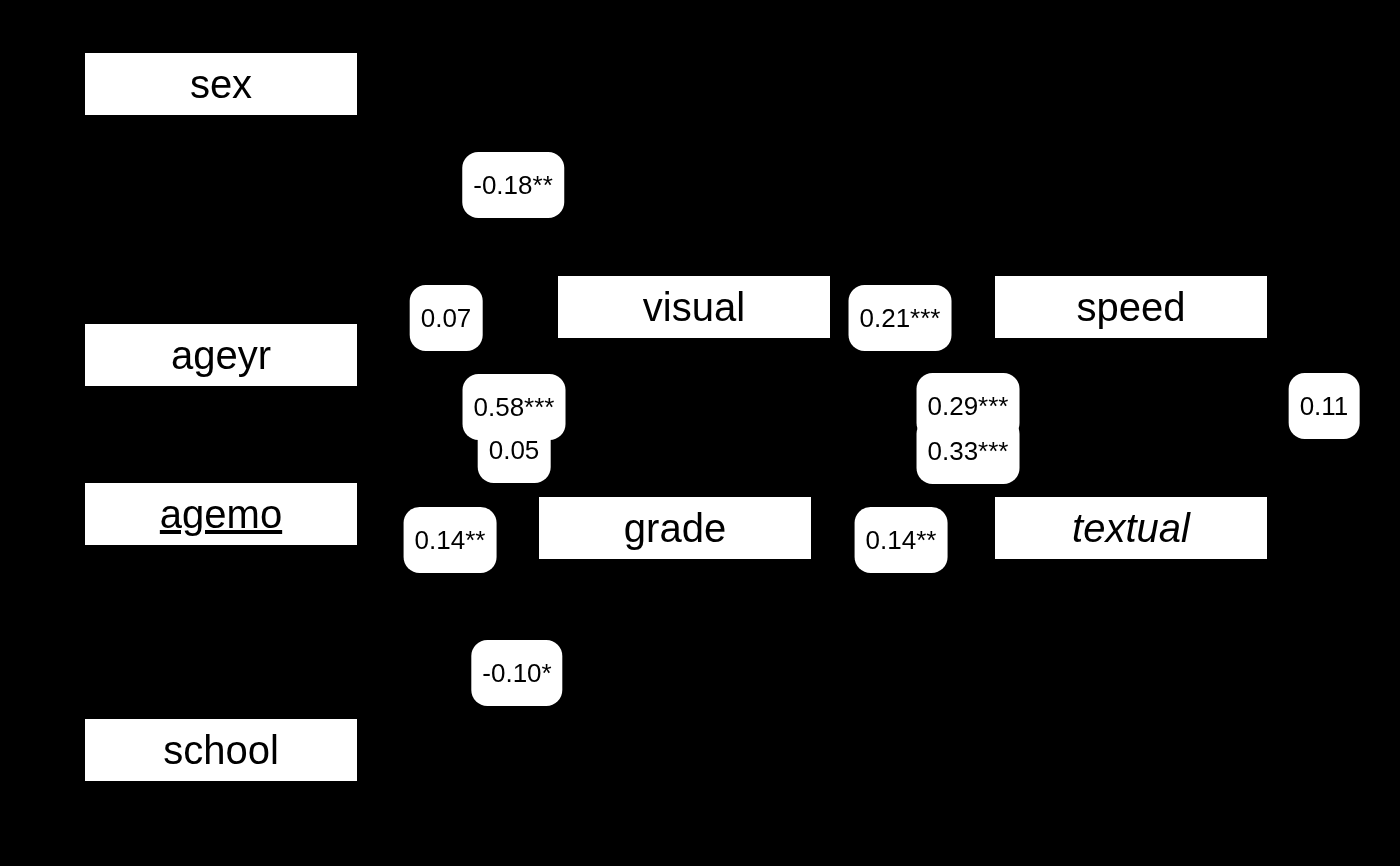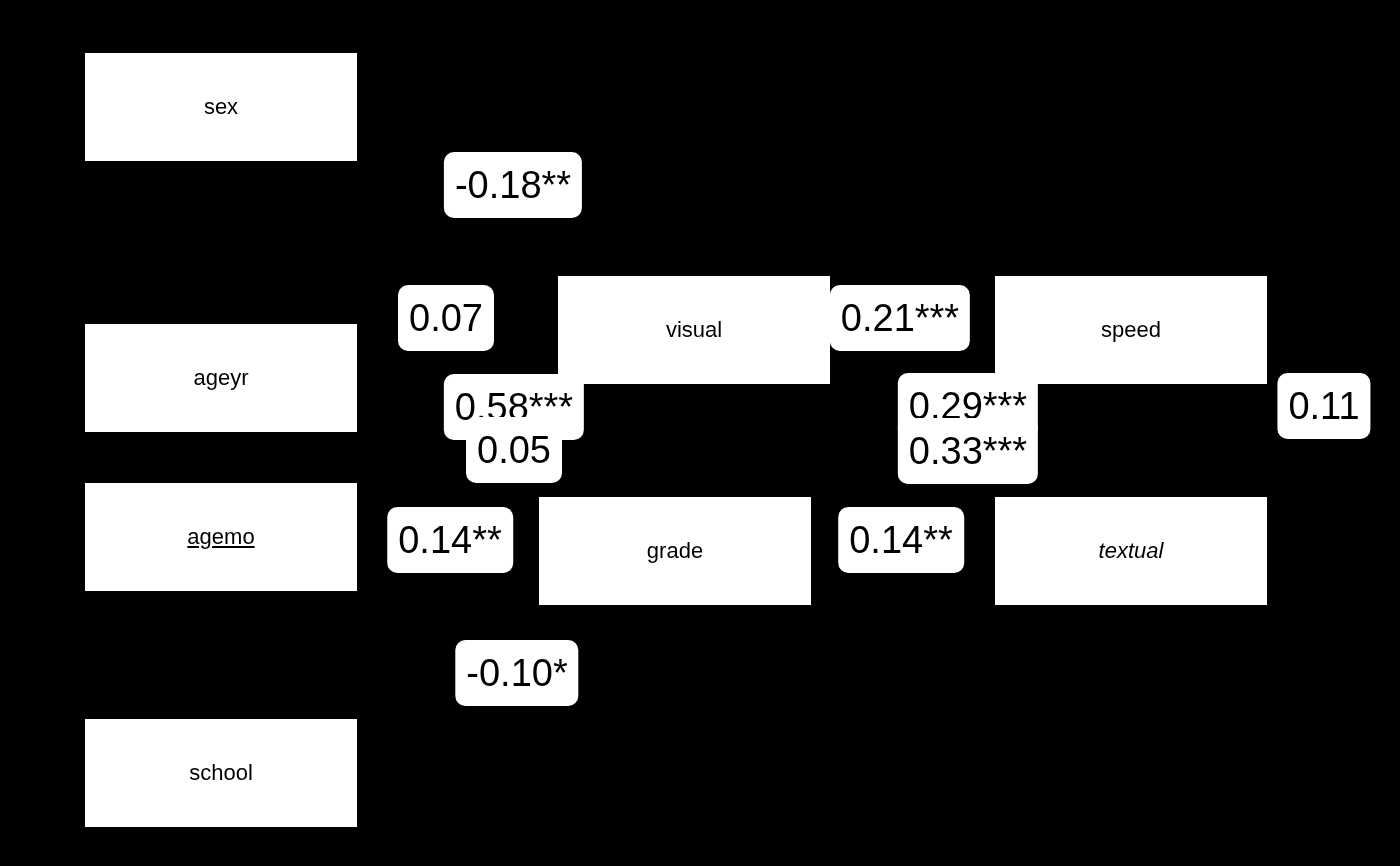--- a/index.html
+++ b/index.html
@@ -11,38 +11,38 @@
     position: relative;
     width: 1400px;
     height: 866px;
     background: #000000;
     overflow: hidden;
     font-family: "Liberation Sans", sans-serif;
   }
   .node {
     position: absolute;
     width: 272px;
-    height: 108px;
+    height: 62px;
     background: #ffffff;
     color: #000000;
     display: flex;
     align-items: center;
     justify-content: center;
-    font-size: 22px;
+    font-size: 40px;
     line-height: 1;
   }
   .edge-label {
     position: absolute;
     transform: translate(-50%, -50%);
     background: #ffffff;
     color: #000000;
-    font-size: 38px;
+    font-size: 26px;
     line-height: 34px;
     padding: 16px 11px;
-    border-radius: 10px;
+    border-radius: 16px;
     white-space: nowrap;
   }
 </style>
 </head>
 <body>
 
 <div class="canvas">
 
   <div class="node" style="left:85px;  top:53px;">sex</div>
   <div class="node" style="left:85px;  top:276px;margin-top:48px;">ageyr</div>

